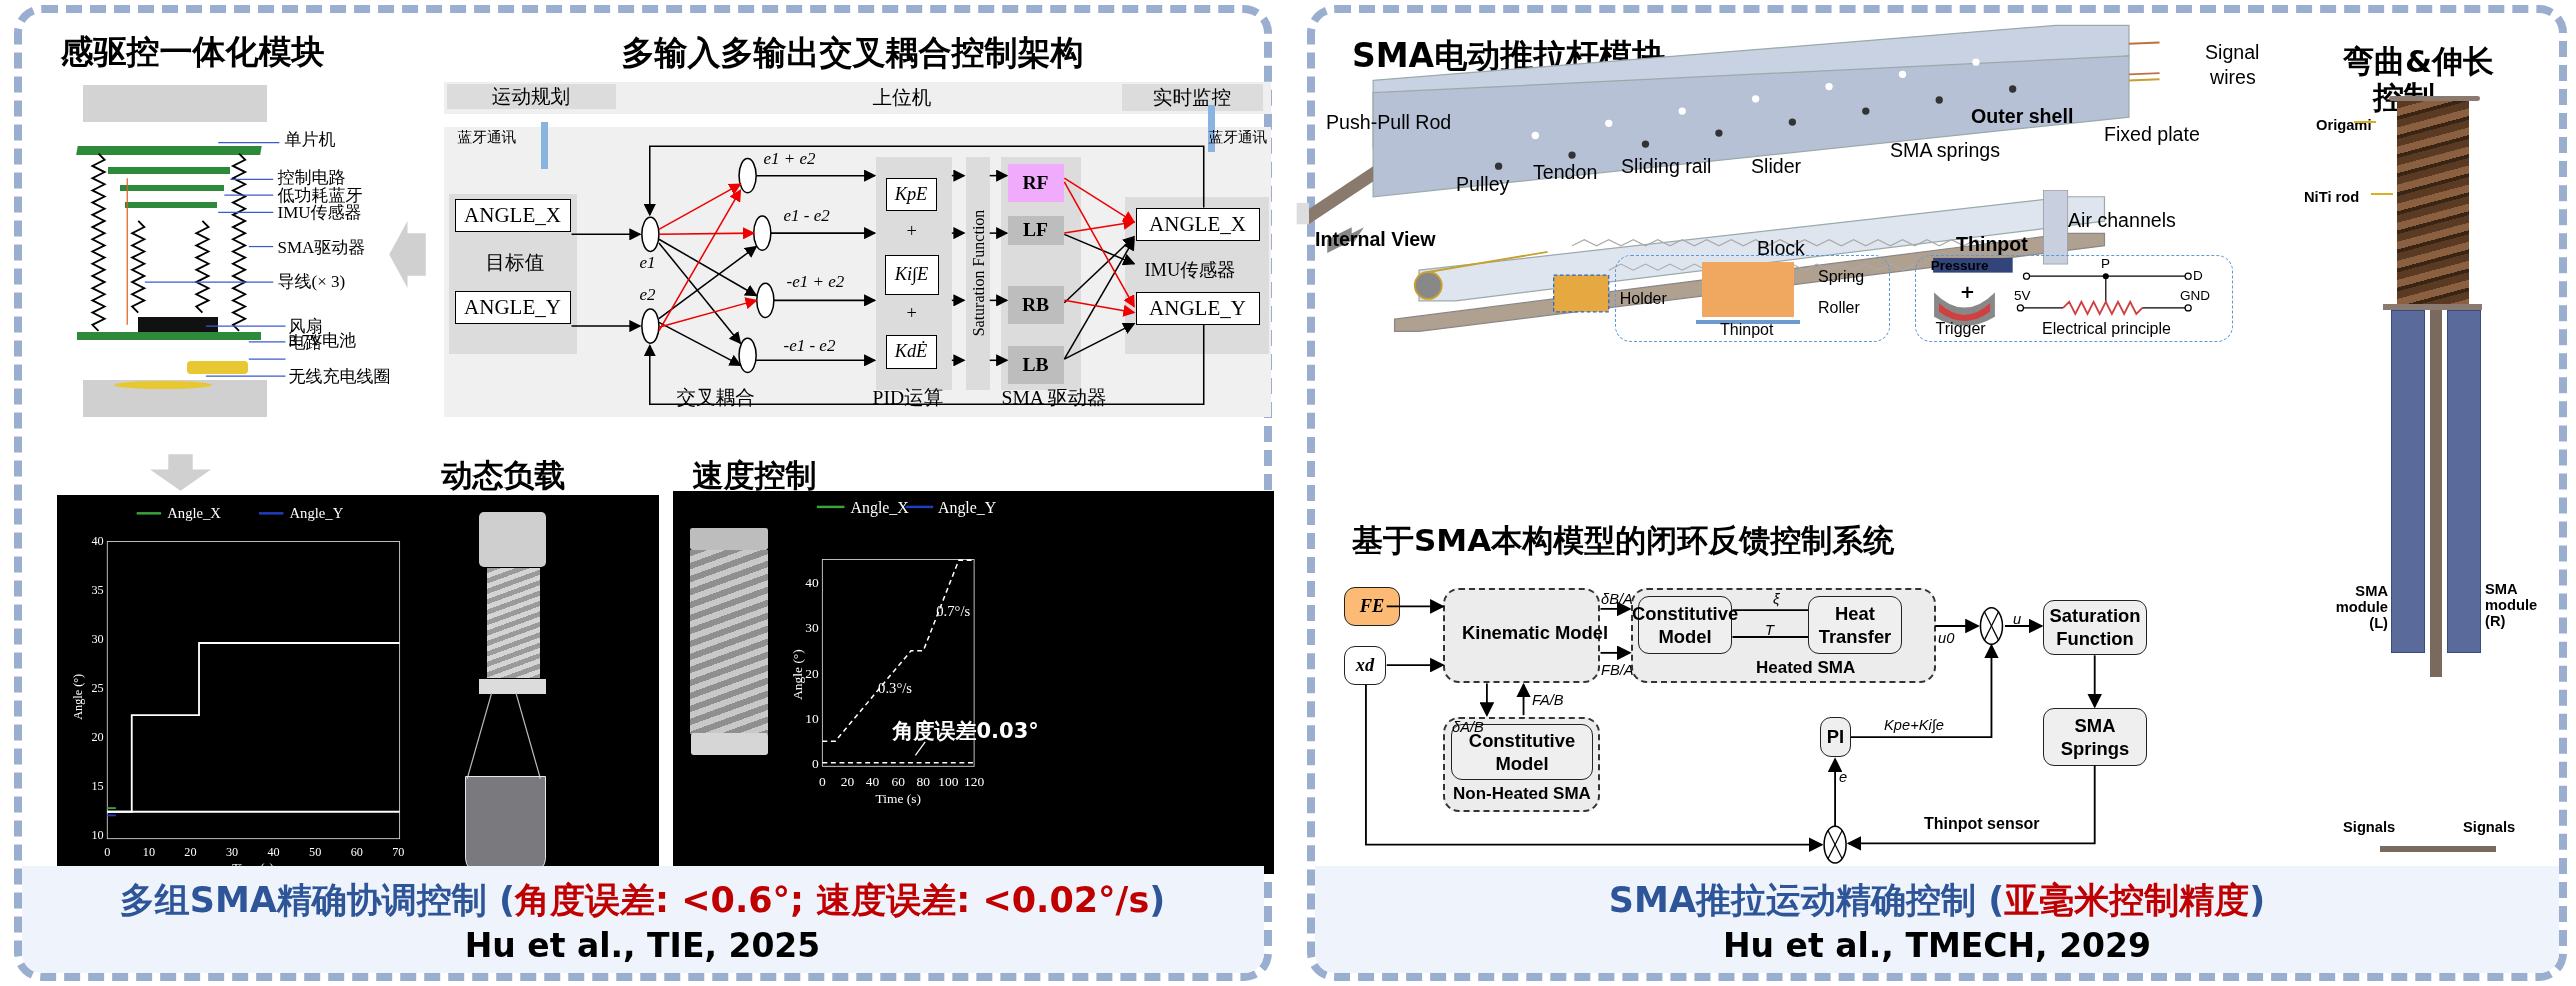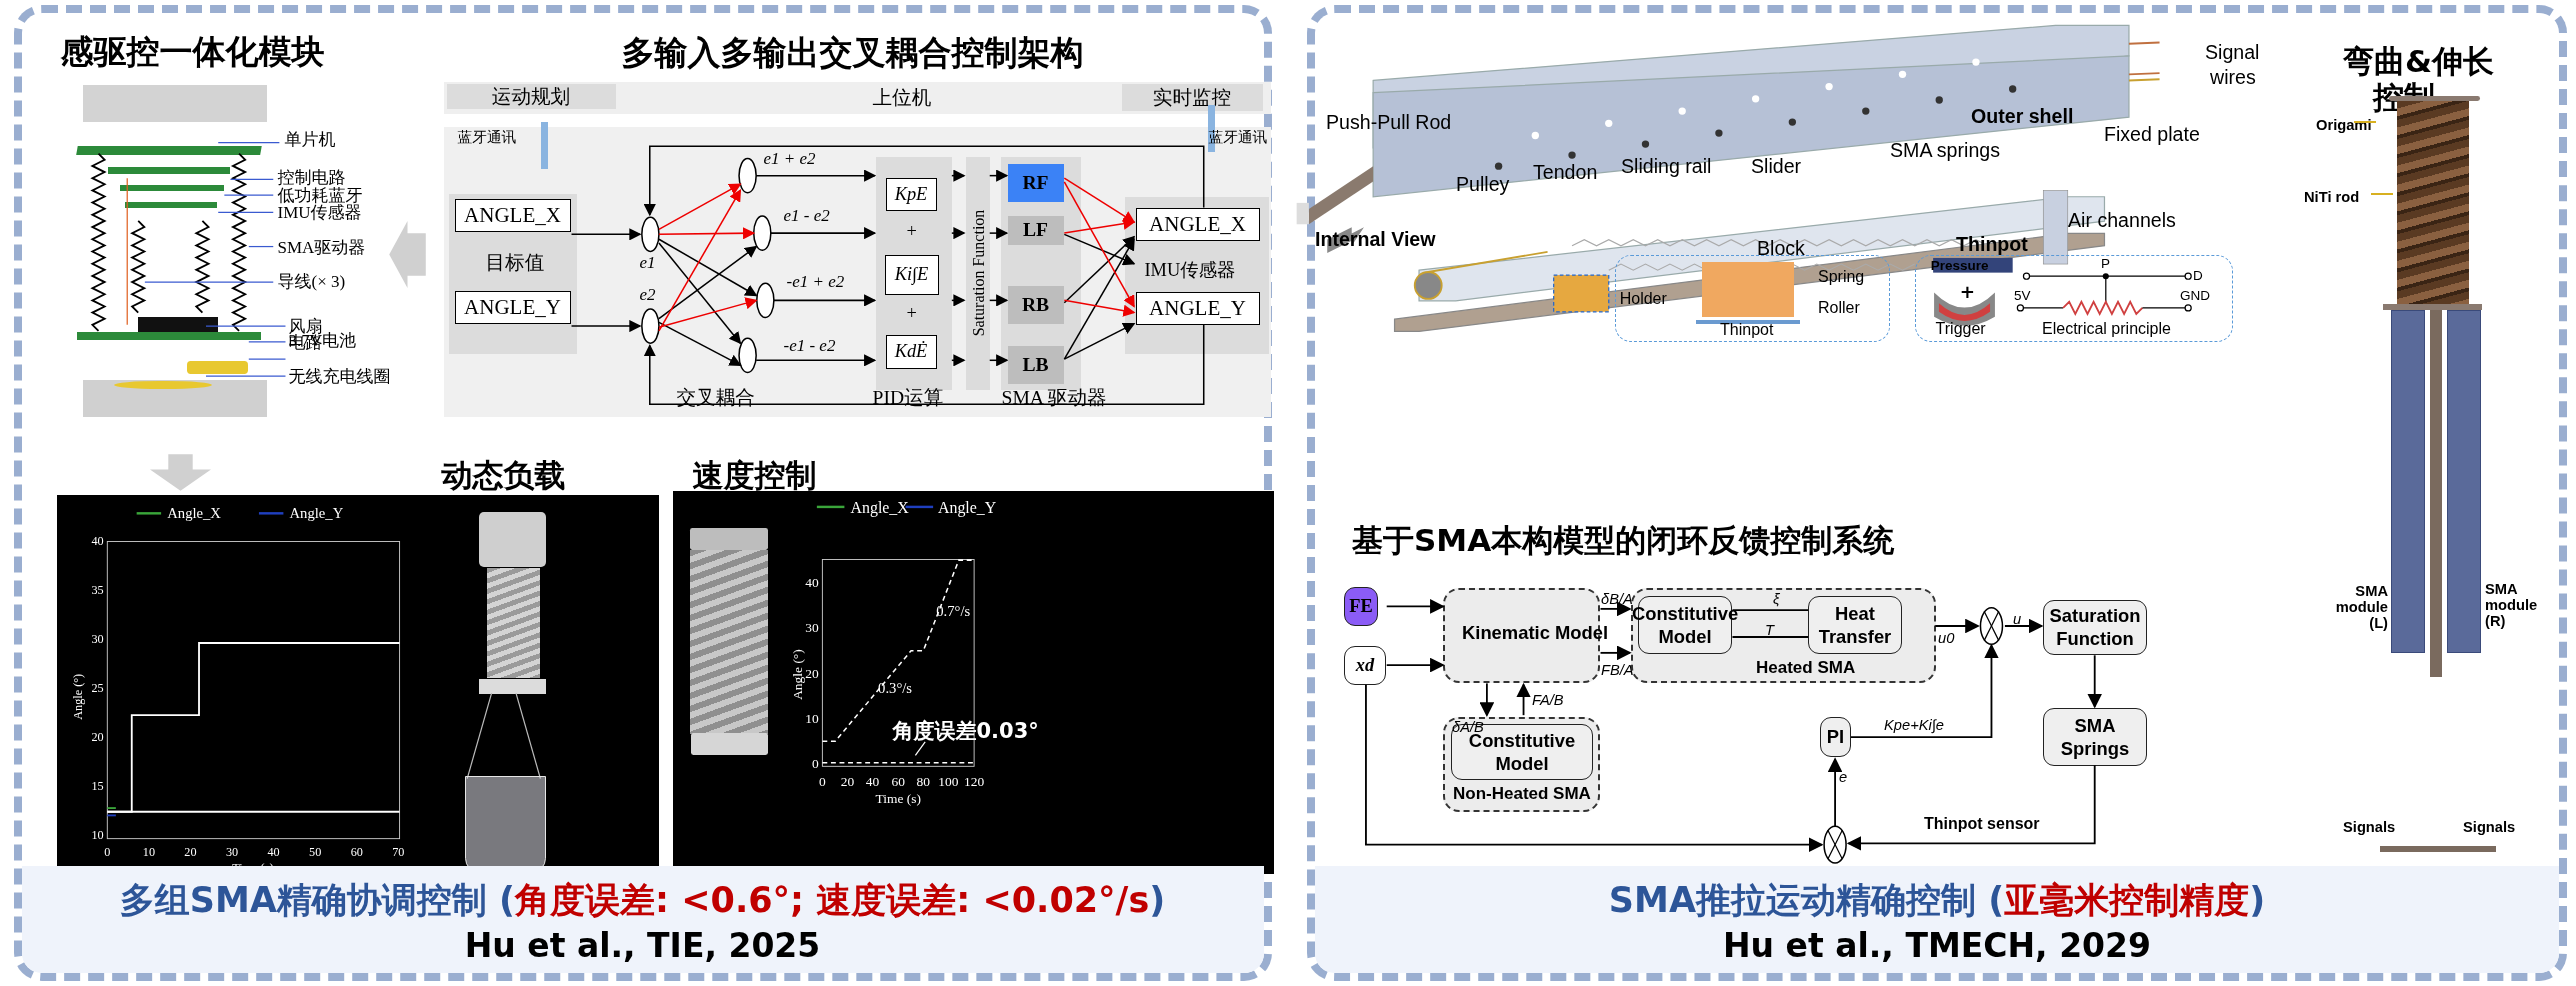--- a/index.html
+++ b/index.html
@@ -108,21 +108,21 @@
   <div class="box" style="left:864px;top:165px;width:51px;height:33px;font-size:18.4px;font-style:italic">KpE</div>
   <div class="lbl" style="left:885px;top:208px;font-size:18.4px">+</div>
   <div class="box" style="left:863px;top:242px;width:54px;height:40px;font-size:18.4px;font-style:italic">Ki∫E</div>
   <div class="lbl" style="left:885px;top:290px;font-size:18.4px">+</div>
   <div class="box" style="left:864px;top:322px;width:51px;height:34px;font-size:18.4px;font-style:italic">KdĖ</div>
 
   <div class="gray" style="left:944px;top:144px;width:24.5px;height:233px"></div>
   <div class="lbl" style="left:880px;top:251px;font-size:16px;transform:rotate(-90deg);width:153px;text-align:center">Saturation Function</div>
 
   <div class="gray" style="left:979px;top:144px;width:80px;height:233px"></div>
-  <div class="abs" style="left:986px;top:151px;width:56px;height:38px;background:#3b82f6;display:flex;align-items:center;justify-content:center;font-family:'Liberation Serif',serif;font-weight:bold;font-size:19.6px">RF</div>
+  <div class="abs" style="left:986px;top:151px;width:56px;height:38px;background:#f0abfc;display:flex;align-items:center;justify-content:center;font-family:'Liberation Serif',serif;font-weight:bold;font-size:19.6px">RF</div>
   <div class="abs" style="left:986px;top:203px;width:56px;height:29px;background:#bdbdbd;display:flex;align-items:center;justify-content:center;font-family:'Liberation Serif',serif;font-weight:bold;font-size:19.6px">LF</div>
   <div class="abs" style="left:986px;top:273px;width:56px;height:38px;background:#bdbdbd;display:flex;align-items:center;justify-content:center;font-family:'Liberation Serif',serif;font-weight:bold;font-size:19.6px">RB</div>
   <div class="abs" style="left:986px;top:333px;width:56px;height:38px;background:#bdbdbd;display:flex;align-items:center;justify-content:center;font-family:'Liberation Serif',serif;font-weight:bold;font-size:19.6px">LB</div>
 
   <svg width="1258" height="428" style="left:0;top:0" viewBox="0 0 2056 700">
     <defs>
       <marker id="ab" markerWidth="8" markerHeight="8" refX="7" refY="4" orient="auto">
           <path d="M0,0 L8,4 L0,8 z" fill="#000"></path>
         </marker>
       <marker id="ar" markerWidth="8" markerHeight="8" refX="7" refY="4" orient="auto">
@@ -268,20 +268,21 @@
     <div class="abs" style="left:220px;top:226px;font-weight:bold;font-size:21px;color:#fff;font-family:'DejaVu Sans',sans-serif">角度误差0.03°</div>
   </div>
 
   <div class="footer">
     <div class="main"><span>多组SMA精确协调控制 (</span><span class="red">角度误差: &lt;0.6°; 速度误差: &lt;0.02°/s</span><span>)</span></div>
     <div class="cite">Hu et al., TIE, 2025</div>
   </div>
 </div>
 
 <div id="pr" class="panel">
+  <div class="h" style="left:37px;top:21px">SMA电动推拉杆模块</div>
 
   <svg width="918" height="343" style="left:0;top:0" viewBox="0 0 1500 560">
     <polygon points="95,110 1210,20 1330,20 1330,70 210,220 95,220" fill="#c9d2e2" stroke="#9aa" stroke-width="2"></polygon>
     <polygon points="95,130 1330,70 1330,170 95,300" fill="#b6c1d6" stroke="#9aa" stroke-width="2"></polygon>
     <polygon points="-10,320 95,250 95,275 -10,345" fill="#8a7a6e"></polygon>
     <polygon points="-30,310 -10,310 -10,345 -30,345" fill="#ddd"></polygon>
     <polygon points="20,370 60,350 60,360 80,350 60,380 60,372 20,392" fill="#888"></polygon>
     <g fill="#fff">
         <circle cx="360" cy="200" r="6"></circle>
         <circle cx="480" cy="180" r="6"></circle>
@@ -363,21 +364,21 @@
         <circle cx="285" cy="72" r="5" fill="#fff" stroke="#000" stroke-width="2"></circle>
     </svg>
     <div class="lbl sans" style="left:185px;top:0px;font-size:13.5px">P</div>
     <div class="lbl sans" style="left:277px;top:12.2px;font-size:13.5px">D</div>
     <div class="lbl sans" style="left:98px;top:32px;font-size:13.5px">5V</div>
     <div class="lbl sans" style="left:264px;top:32px;font-size:13.5px">GND</div>
     <div class="lbl sans" style="left:126px;top:64px;font-size:16px">Electrical principle</div>
   </div>
 
   <div class="h" style="left:37px;top:507px;font-size:31px">基于SMA本构模型的闭环反馈控制系统</div>
-  <div class="bd" style="left:29px;top:574px;width:34px;height:39px;font-family:'Liberation Serif',serif;background:#8b5cf6">FE</div>
+  <div class="bd" style="left:29px;top:574px;width:56px;height:39px;font-family:'Liberation Serif',serif;font-style:italic;background:#fdba74">FE</div>
   <div class="bd" style="left:29px;top:633px;width:42px;height:39px;font-family:'Liberation Serif',serif;font-style:italic;background:#fff">xd</div>
   <div class="dashbox" style="left:128px;top:575px;width:157px;height:95px"></div>
   <div class="lbl sans" style="left:147px;top:609px;font-size:18.4px;font-weight:bold">Kinematic Model</div>
   <div class="dashbox" style="left:316px;top:575px;width:305px;height:95px"></div>
   <div class="bd" style="left:323px;top:583px;width:94px;height:58px">Constitutive Model</div>
   <div class="bd" style="left:493px;top:583px;width:94px;height:58px">Heat Transfer</div>
   <div class="lbl sans" style="left:441px;top:645px;font-size:17px;font-weight:bold">Heated SMA</div>
   <div class="dashbox" style="left:128px;top:704px;width:157px;height:95px"></div>
   <div class="bd" style="left:136px;top:711px;width:142px;height:56px">Constitutive Model</div>
   <div class="lbl sans" style="left:138px;top:771px;font-size:17px;font-weight:bold">Non-Heated SMA</div>

